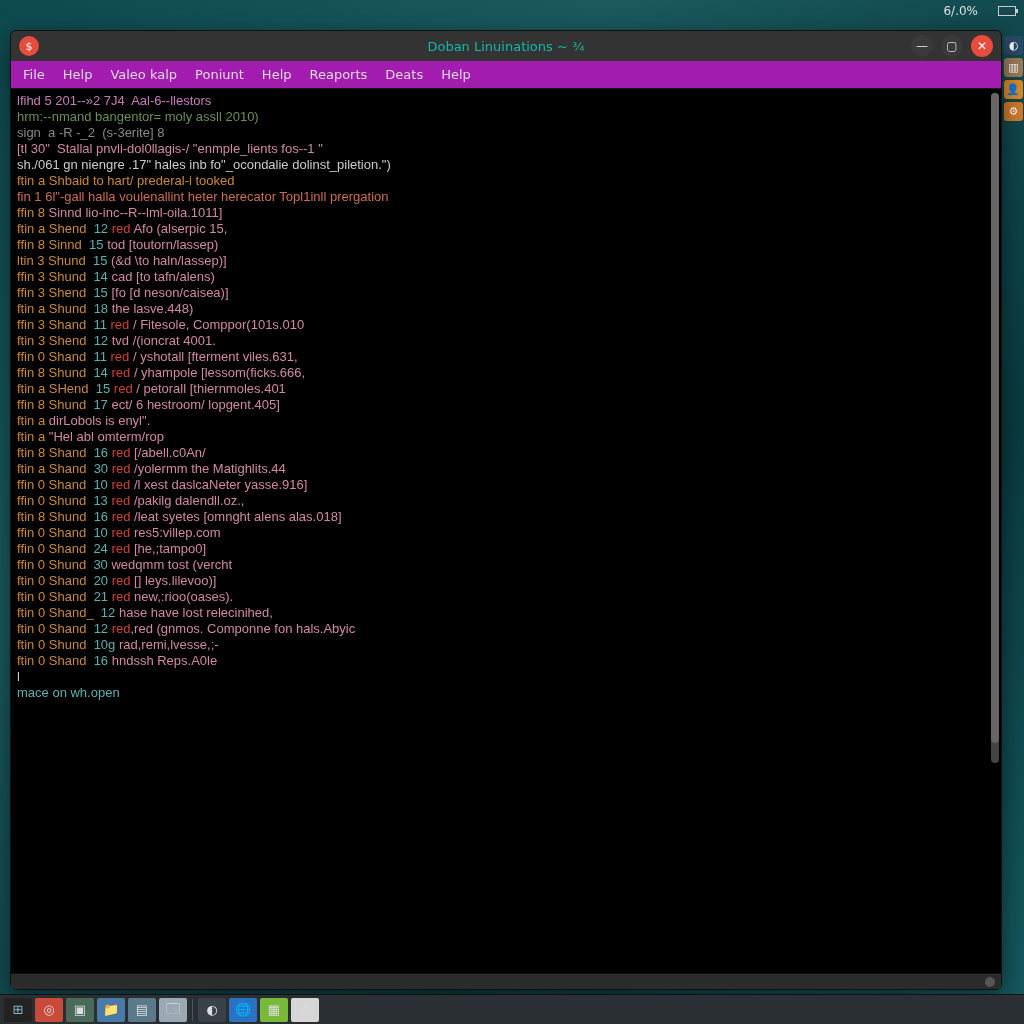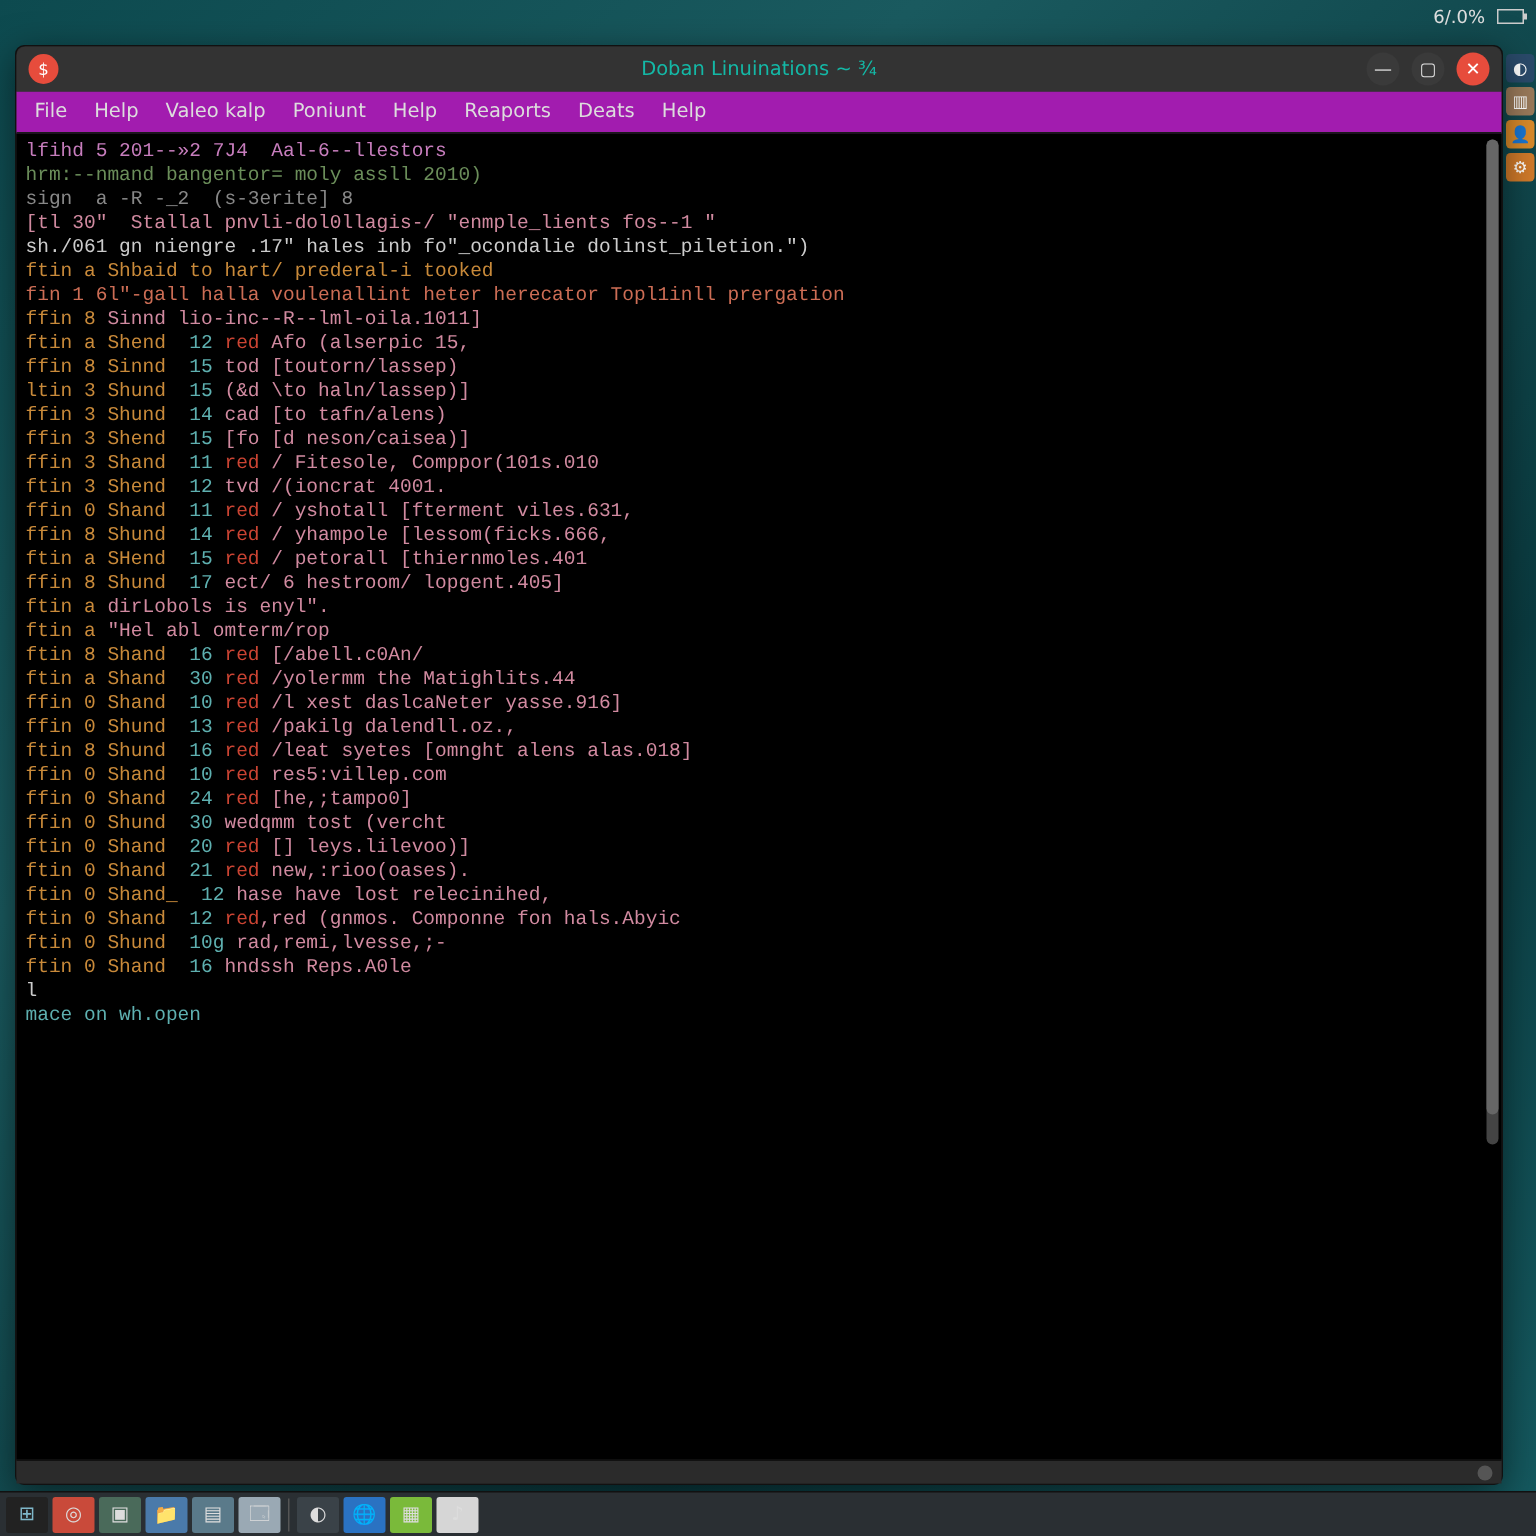--- a/index.html
+++ b/index.html
@@ -7,21 +7,21 @@
   body {
     font-family: "DejaVu Sans", "Liberation Sans", sans-serif;
     background: linear-gradient(135deg, #0d4a4f 0%, #1a5a5f 30%, #0a3a3f 70%, #155a60 100%);
     position: relative;
     color: #ddd;
   }
 
   
   .sysbar {
     position: absolute; top: 0; right: 0; height: 22px;
-    display: flex; align-items: center; gap: 8px;
+    display: flex; align-items: center; gap: 20px;
     padding: 2px 8px; font-size: 12px; color: #e0e0e0;
   }
   .sysbar .battery { display: inline-block; width: 18px; height: 10px; border: 1px solid #ccc; position: relative; }
   .sysbar .battery::after { content: ""; position: absolute; right: -3px; top: 2px; width: 2px; height: 4px; background: #ccc; }
 
   
   .right-dock {
     position: absolute; top: 34px; right: 0; width: 21px;
     display: flex; flex-direction: column; gap: 3px; padding: 2px 1px;
   }
@@ -69,21 +69,21 @@
   .menubar {
     height: 28px; background: #a21caf;
     display: flex; align-items: center; gap: 18px;
     padding: 0 12px; font-size: 13px; color: #ddd;
     border-bottom: 1px solid #1a1a1a;
   }
   .menubar .menu-item { cursor: pointer; }
 
   .term-area {
     flex: 1; background: #000; position: relative;
-    font-family: Liberation Mono, monospace;
+    font-family: Liberation Sans, sans-serif;
     font-size: 13px; line-height: 16px;
     padding: 4px 6px; overflow: hidden;
   }
   .term-area .scrollbar {
     position: absolute; right: 2px; top: 4px; width: 8px; height: 670px;
     background: #444; border-radius: 4px;
   }
   .term-area .scrollbar::after{
     content:""; position:absolute; left:0; right:0; top:0; height:650px;
     background:#666; border-radius:4px;
@@ -167,20 +167,21 @@
       <div class="line c-pink">[tl 30"  Stallal pnvli-dol0llagis-/ "enmple_lients fos--1 "</div>
       <div class="line c-white">sh./061 gn niengre .17" hales inb fo"_ocondalie dolinst_piletion.")</div>
       <div class="line c-orange">ftin a Shbaid to hart/ prederal-i tooked</div>
       <div class="line c-red">fin 1 6l"-gall halla voulenallint heter herecator Topl1inll prergation</div>
       <div class="line"><span class="prefix">ffin 8 </span><span class="path">Sinnd lio-inc--R--lml-oila.1011]</span></div>
       <div class="line"><span class="prefix">ftin a </span><span class="prefix">Shend  </span><span class="num">12 </span><span class="path"><span class="red">red</span> Afo (alserpic 15,</span></div>
       <div class="line"><span class="prefix">ffin 8 </span><span class="prefix">Sinnd  </span><span class="num">15 </span><span class="path">tod [toutorn/lassep)</span></div>
       <div class="line"><span class="prefix">ltin 3 </span><span class="prefix">Shund  </span><span class="num">15 </span><span class="path">(&amp;d \to haln/lassep)]</span></div>
       <div class="line"><span class="prefix">ffin 3 </span><span class="prefix">Shund  </span><span class="num">14 </span><span class="path">cad [to tafn/alens)</span></div>
       <div class="line"><span class="prefix">ffin 3 </span><span class="prefix">Shend  </span><span class="num">15 </span><span class="path">[fo [d neson/caisea)]</span></div>
+      <div class="line"><span class="prefix">ftin a </span><span class="prefix">Shund  </span><span class="num">18 </span><span class="path">the lasve.448)</span></div>
       <div class="line"><span class="prefix">ffin 3 </span><span class="prefix">Shand  </span><span class="num">11 </span><span class="path"><span class="red">red</span> / Fitesole, Comppor(101s.010</span></div>
       <div class="line"><span class="prefix">ftin 3 </span><span class="prefix">Shend  </span><span class="num">12 </span><span class="path">tvd /(ioncrat 4001.</span></div>
       <div class="line"><span class="prefix">ffin 0 </span><span class="prefix">Shand  </span><span class="num">11 </span><span class="path"><span class="red">red</span> / yshotall [fterment viles.631,</span></div>
       <div class="line"><span class="prefix">ffin 8 </span><span class="prefix">Shund  </span><span class="num">14 </span><span class="path"><span class="red">red</span> / yhampole [lessom(ficks.666,</span></div>
       <div class="line"><span class="prefix">ftin a </span><span class="prefix">SHend  </span><span class="num">15 </span><span class="path"><span class="red">red</span> / petorall [thiernmoles.401</span></div>
       <div class="line"><span class="prefix">ffin 8 </span><span class="prefix">Shund  </span><span class="num">17 </span><span class="path">ect/ 6 hestroom/ lopgent.405]</span></div>
       <div class="line"><span class="prefix">ftin a </span><span class="path">dirLobols is enyl".</span></div>
       <div class="line"><span class="prefix">ftin a </span><span class="path">"Hel abl omterm/rop</span></div>
       <div class="line"><span class="prefix">ftin 8 </span><span class="prefix">Shand  </span><span class="num">16 </span><span class="path"><span class="red">red</span> [/abell.c0An/</span></div>
       <div class="line"><span class="prefix">ftin a </span><span class="prefix">Shand  </span><span class="num">30 </span><span class="path"><span class="red">red</span> /yolermm the Matighlits.44</span></div>

